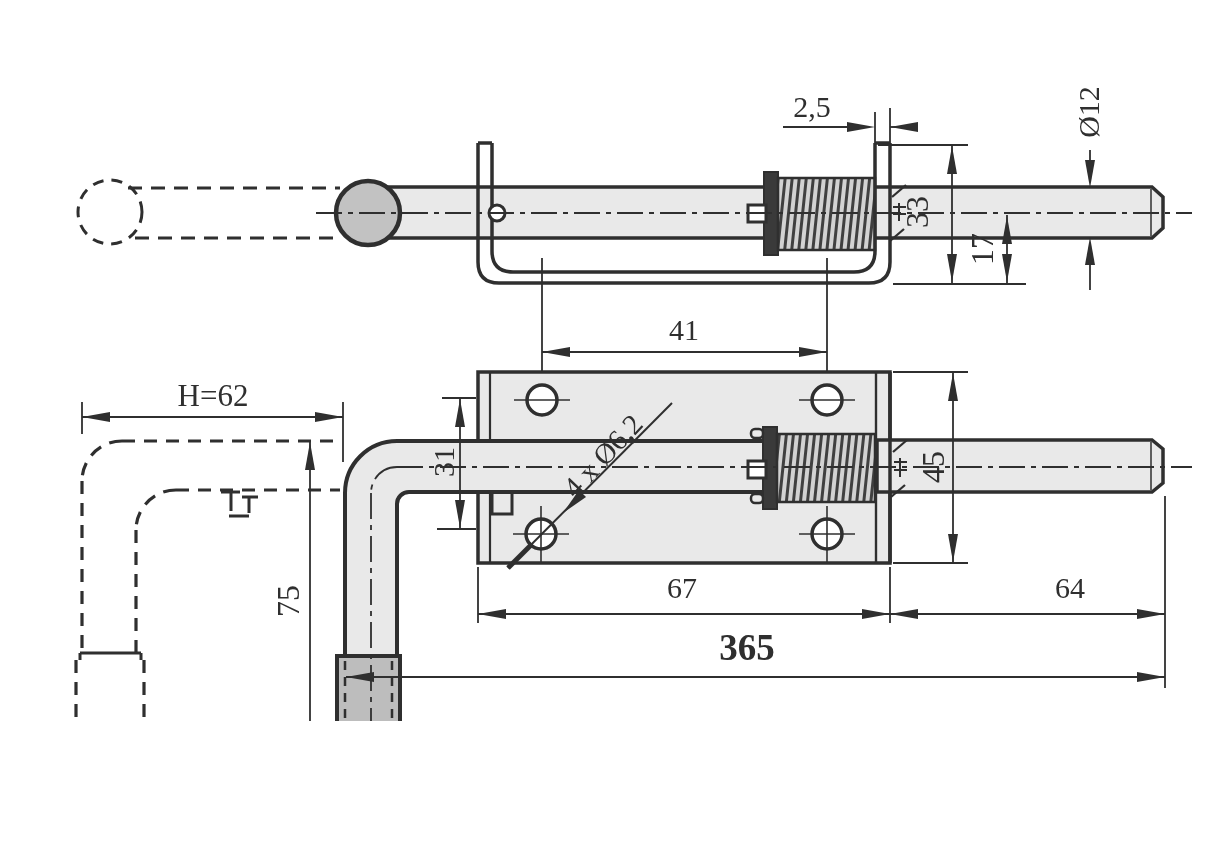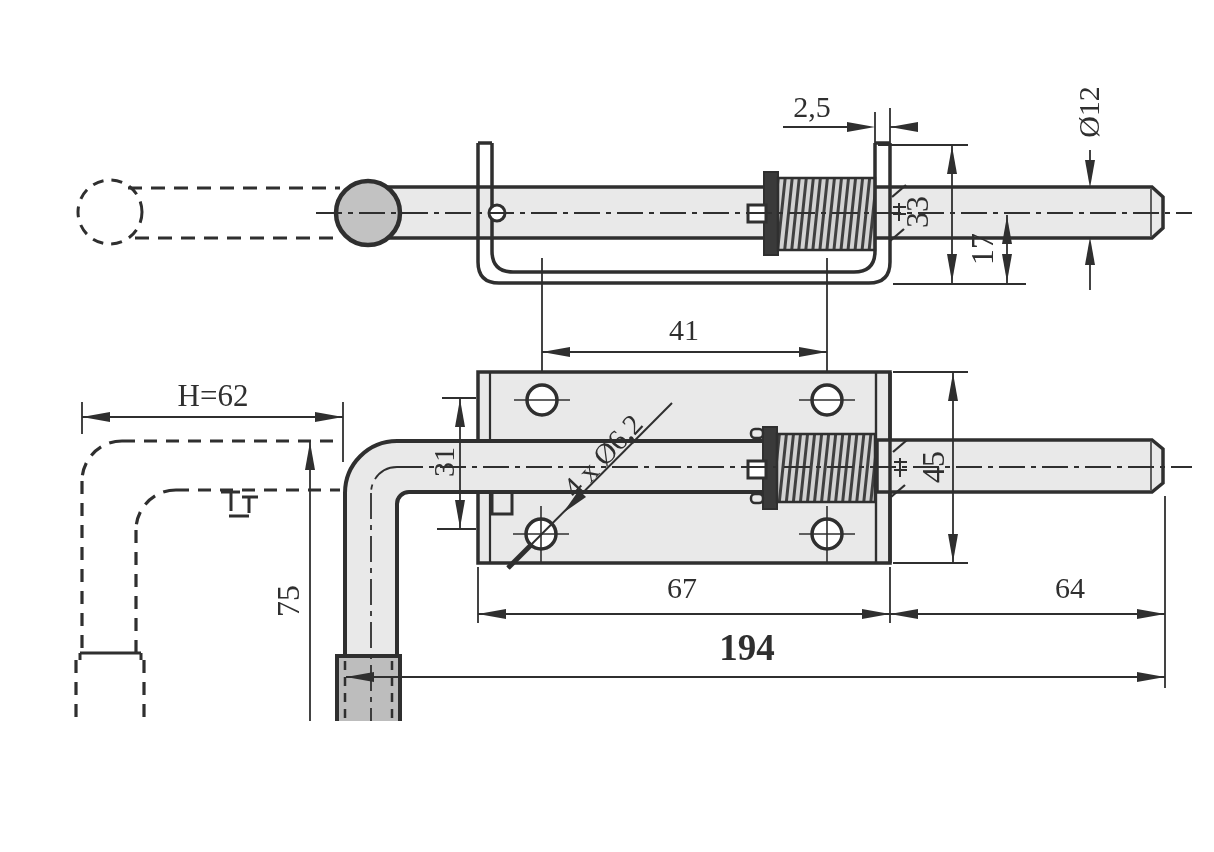--- a/index.html
+++ b/index.html
@@ -244,15 +244,15 @@
 <div class="lbl rot" style="left:982px;top:249px;font-size:32px;">17</div>
 
 <div class="lbl" style="left:684px;top:330px;">41</div>
 <div class="lbl diag" style="left:603px;top:456px;font-size:29px;">4 x Ø6,2</div>
 <div class="lbl rot" style="left:933px;top:467px;font-size:32px;">45</div>
 <div class="lbl rot" style="left:444px;top:462px;">31</div>
 <div class="lbl" style="left:213px;top:395px;font-size:31px;">H=62</div>
 <div class="lbl rot" style="left:288px;top:601px;font-size:32px;">75</div>
 <div class="lbl" style="left:682px;top:588px;">67</div>
 <div class="lbl" style="left:1029px;top:588px;margin-left:41px;">64</div>
-<div class="lbl big" style="left:747px;top:647px;">194</div>
+<div class="lbl big" style="left:747px;top:647px;">365</div>
 
 </div>
 
 </body></html>

